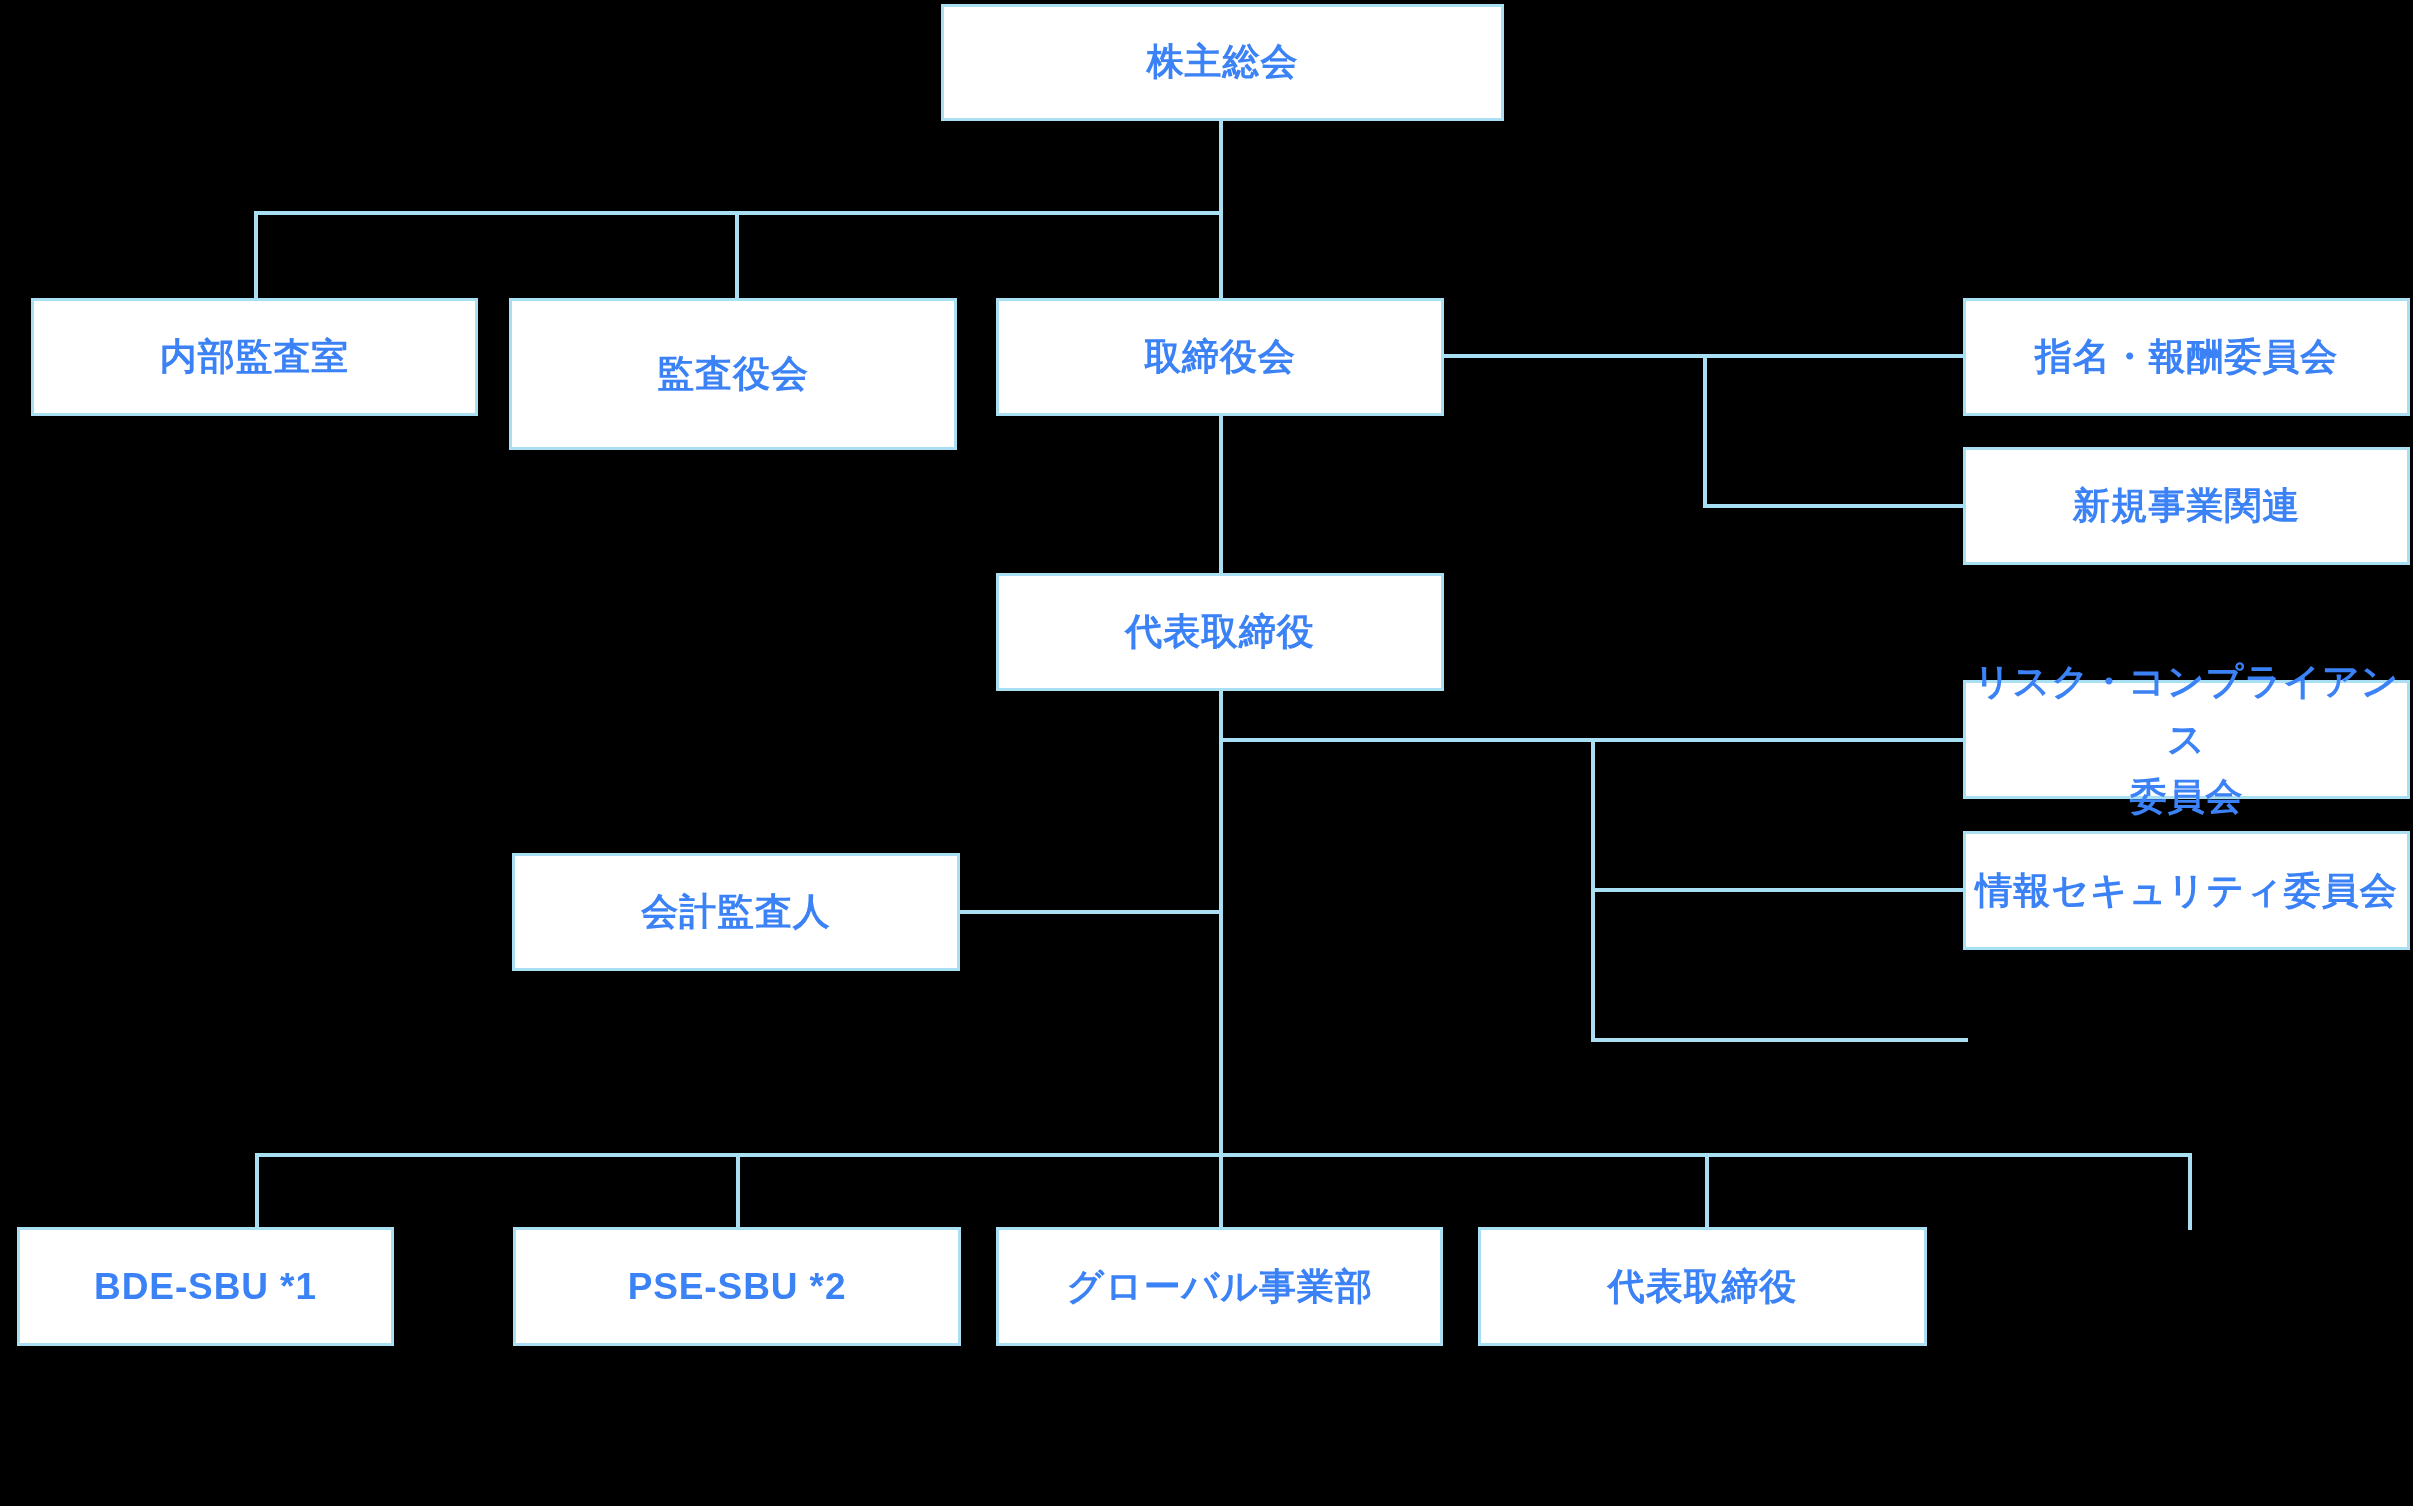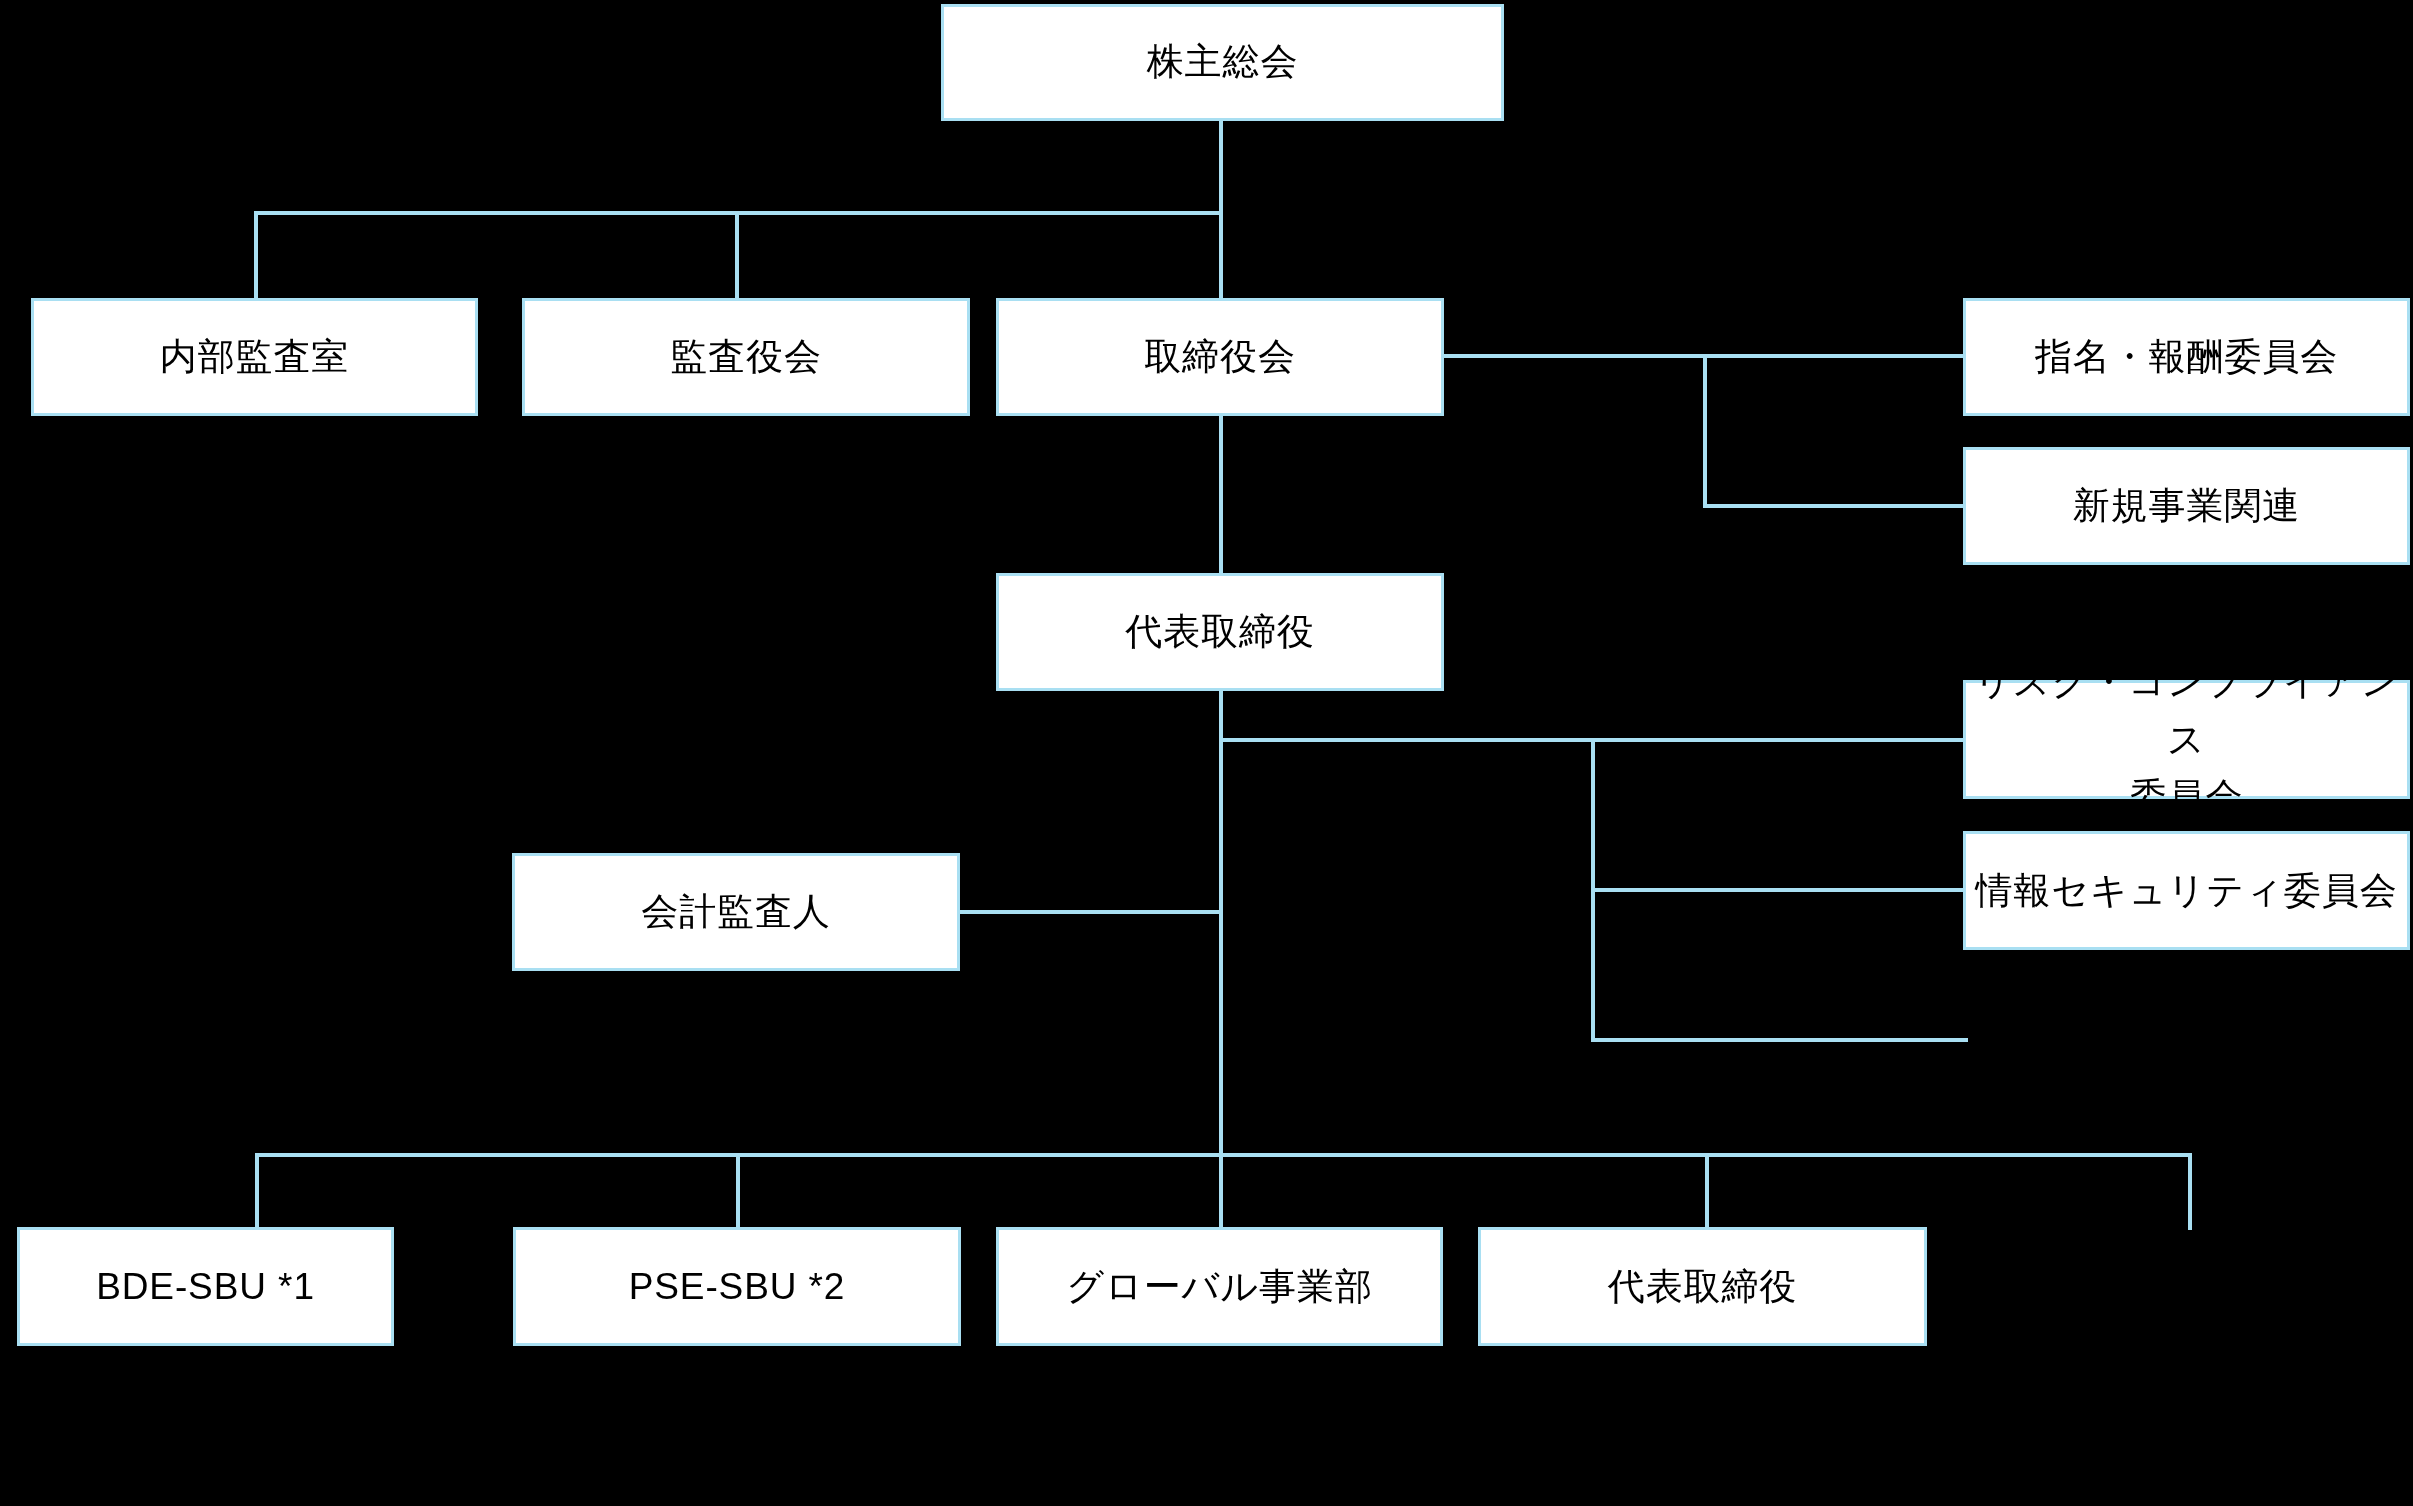--- a/index.html
+++ b/index.html
@@ -25,23 +25,23 @@
     box-sizing: border-box;
     background: #ffffff;
     border: 3.6px solid #a9dff2;
     z-index: 2;
     display: flex;
     align-items: center;
     justify-content: center;
     text-align: center;
   }
   .node .label {
-    color: #000000;
+    color: #3b82f6;
     font-size: 37px;
-    font-weight: 400;
+    font-weight: 700;
     line-height: 1.55;
     letter-spacing: 0.9px;
     white-space: pre-line;
   }
 </style>
 </head>
 <body>
 
 <div class="stage">
 
@@ -73,21 +73,21 @@
   <div class="line" style="left:2188px; top:1153px; width:3.6px; height:77px"></div>
 
   <div class="node" style="left:941px; top:3.6px; width:563px; height:117px">
     <span class="label">株主総会</span>
   </div>
 
   <div class="node" style="left:31px; top:298px; width:447px; height:118px">
     <span class="label">内部監査室</span>
   </div>
 
-  <div class="node" style="left:522px; top:298px; width:448px; height:118px">
+  <div class="node" style="left:509px; top:298px; width:448px; height:152px">
     <span class="label">監査役会</span>
   </div>
 
   <div class="node" style="left:996px; top:298px; width:448px; height:118px">
     <span class="label">取締役会</span>
   </div>
 
   <div class="node" style="left:1963px; top:298px; width:447px; height:118px">
     <span class="label">指名・報酬委員会</span>
   </div>

